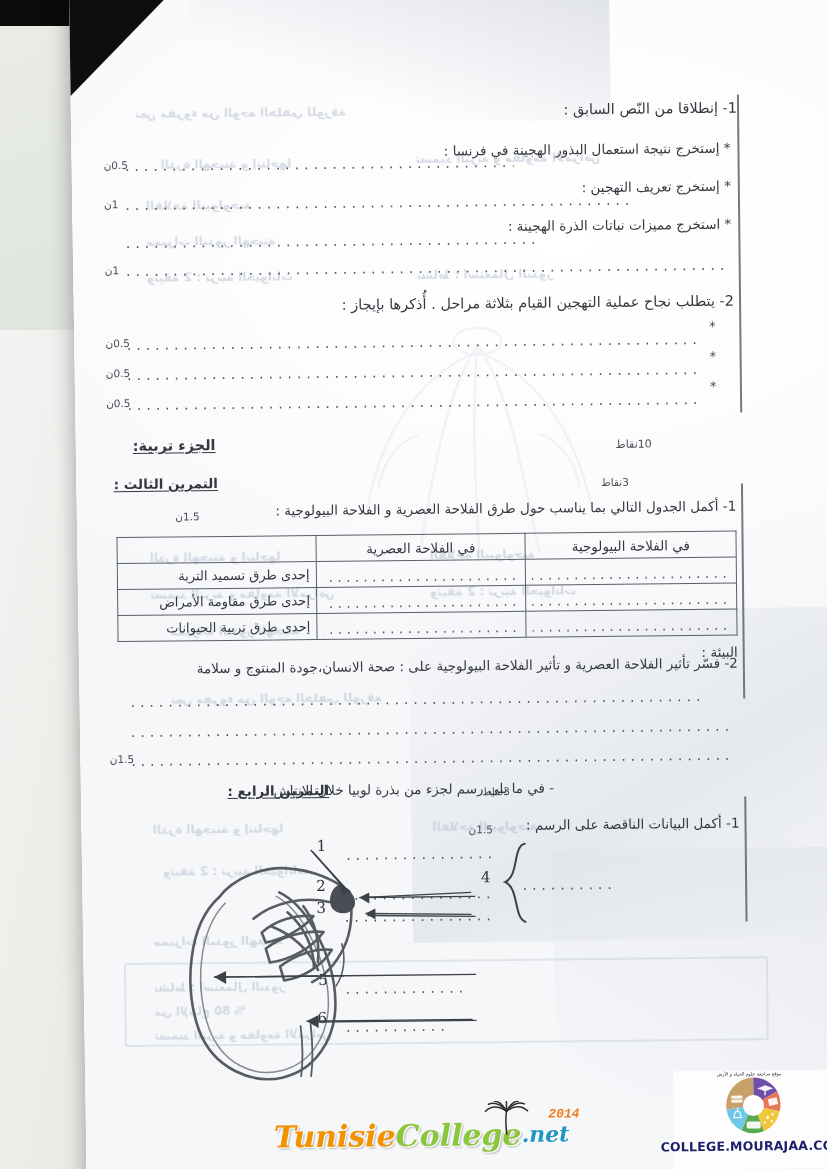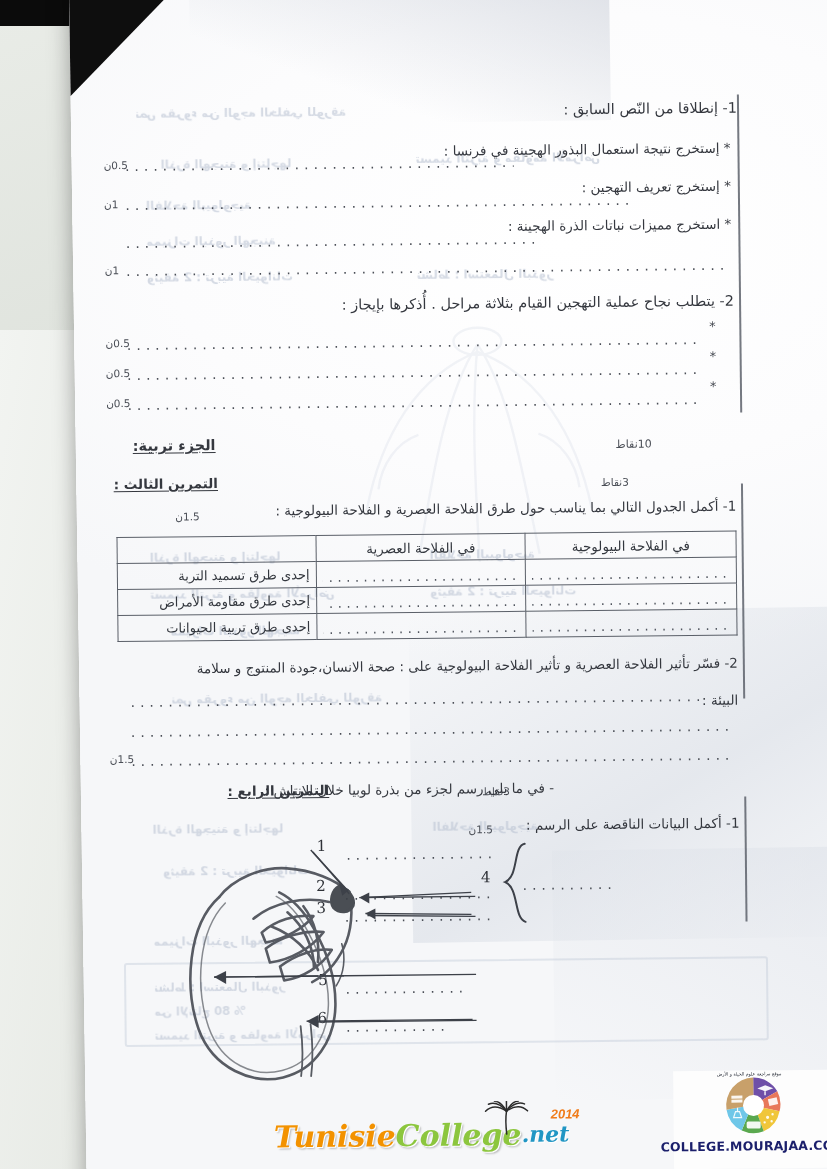--- a/index.html
+++ b/index.html
@@ -90,21 +90,21 @@
        font-family:"DejaVu Serif","Liberation Serif",serif;
        color:#f39200;text-shadow:1px 1px 0 #fff,2px 2px 2px rgba(0,0,0,.25);}
   .wm-tc .t2{font-size:30px;font-weight:700;font-style:italic;
        font-family:"DejaVu Serif","Liberation Serif",serif;
        color:#8cc63e;text-shadow:1px 1px 0 #fff,2px 2px 2px rgba(0,0,0,.25);}
   .wm-tc .t3{font-size:22px;font-weight:700;font-style:italic;
        font-family:"DejaVu Serif","Liberation Serif",serif;
        color:#2196c4;text-shadow:1px 1px 0 #fff;}
   .wm-tc .yr{position:absolute;right:-6px;top:-4px;font-size:13px;font-weight:700;
        font-style:italic;color:#f07c1a;
-       font-family:Liberation Sans, sans-serif;}
+       font-family:Liberation Mono, monospace;}
   .palm{position:absolute;left:210px;top:-10px;width:46px;height:34px;}
 
   .wm-mj{position:absolute;left:668px;top:1074px;width:159px;height:95px;
          background:#fdfdfd;display:flex;flex-direction:column;
          align-items:center;justify-content:flex-start;padding-top:3px;}
   .wm-mj .ring{position:relative;width:64px;height:64px;}
   .wm-mj .caption{font-size:12.5px;font-weight:700;color:#1b1f6b;
          font-family:"DejaVu Sans","Liberation Sans",sans-serif;
          letter-spacing:.2px;margin-top:1px;}
   .mj-arc{position:absolute;left:-4px;top:-2px;width:72px;height:30px;
@@ -237,21 +237,21 @@
             </td>
           <td class="fill">
               <span class="dd">..............................</span>
             </td>
           <td class="lbl">إحدى طرق تربية الحيوانات</td>
         </tr>
       </tbody>
     </table>
 
     <div class="row" style="right:90px;top:658px;">2- فسّر تأثير الفلاحة العصرية و تأثير الفلاحة البيولوجية على : صحة الانسان،جودة المنتوج و سلامة</div>
-    <div class="row" style="right:90px;top:695px;">البيئة :</div>
+    <div class="row" style="right:90px;top:647px;">البيئة :</div>
     <div class="dots" style="left:128px;top:693px;width:570px;">........................................................................................................................</div>
     <div class="dots" style="left:128px;top:723px;width:600px;">................................................................................................................................</div>
     <div class="dots" style="left:128px;top:752px;width:600px;">................................................................................................................................</div>
     <div class="pts" style="left:108px;top:750px;">1.5ن</div>
 
     <div class="row bold u" style="right:500px;top:781px;">التمرين الرابع :</div>
     <div class="pts" style="left:480px;top:786px;font-size:10.5px;">3نقاط</div>
     <div class="row" style="right:275px;top:781px;">- في ما يلي رسم لجزء من بذرة لوبيا خلال الانتاش :</div>
 
     <div class="row" style="right:90px;top:818px;">1- أكمل البيانات الناقصة على الرسم :</div>

